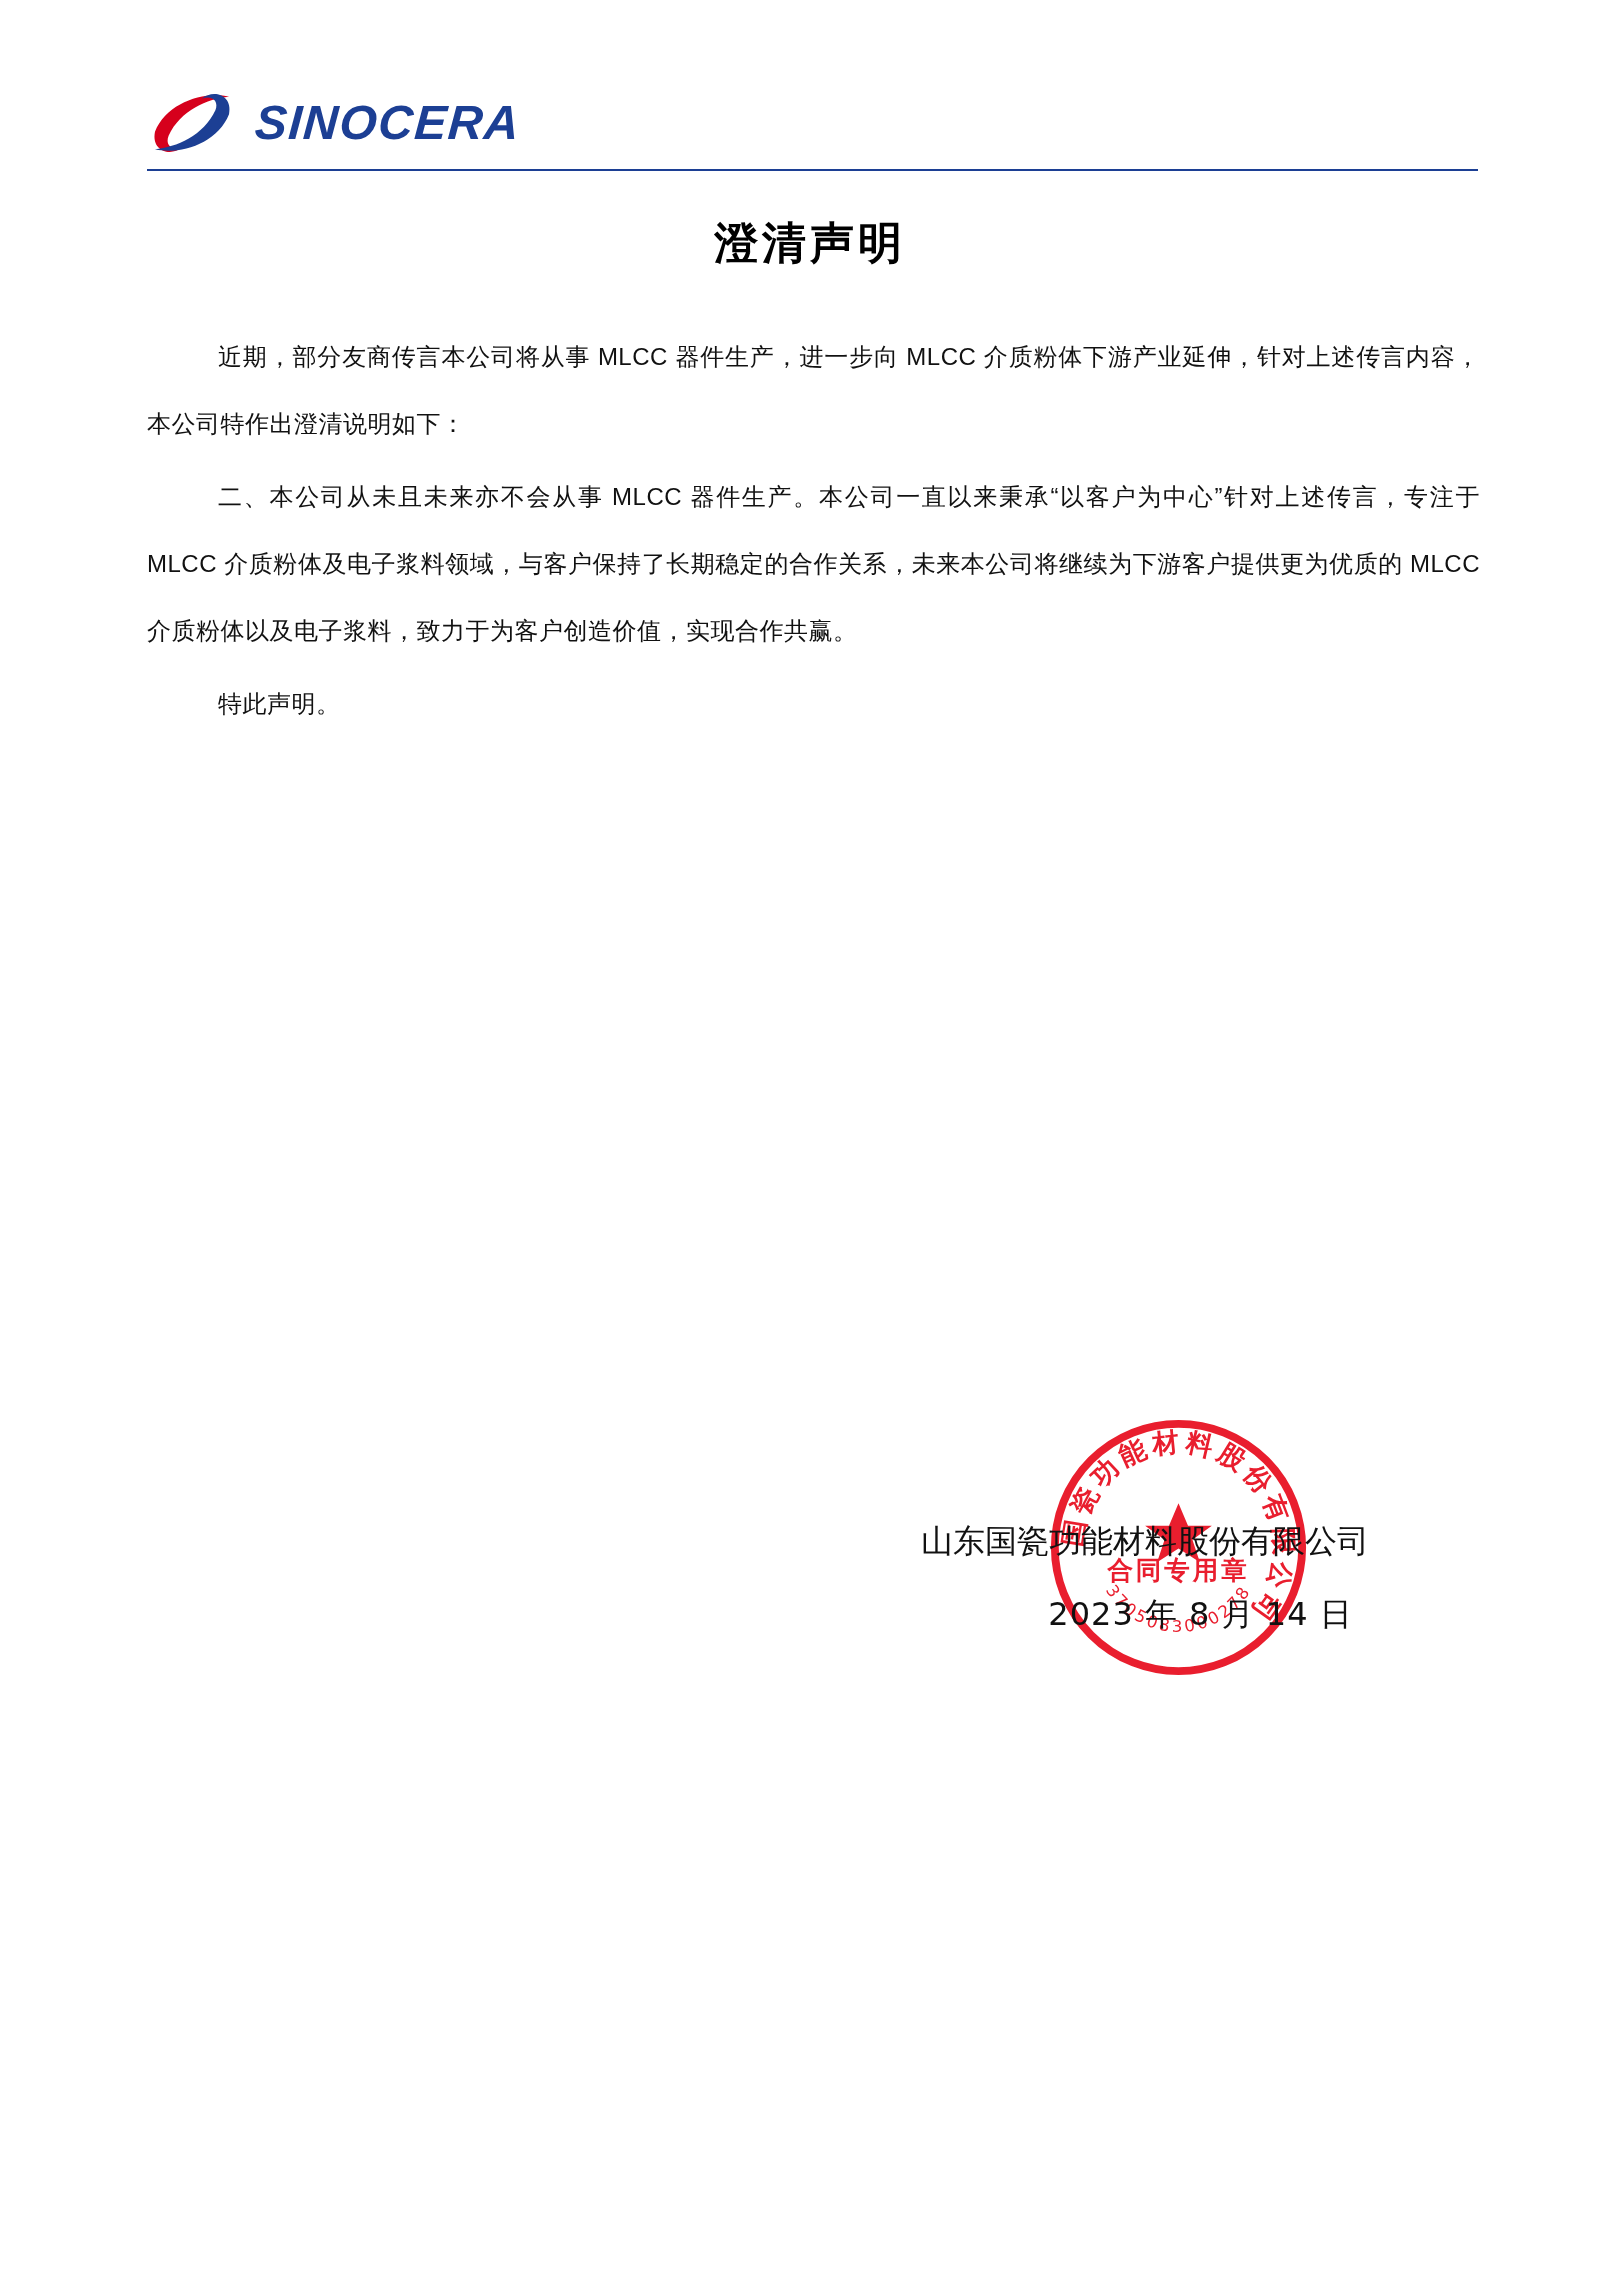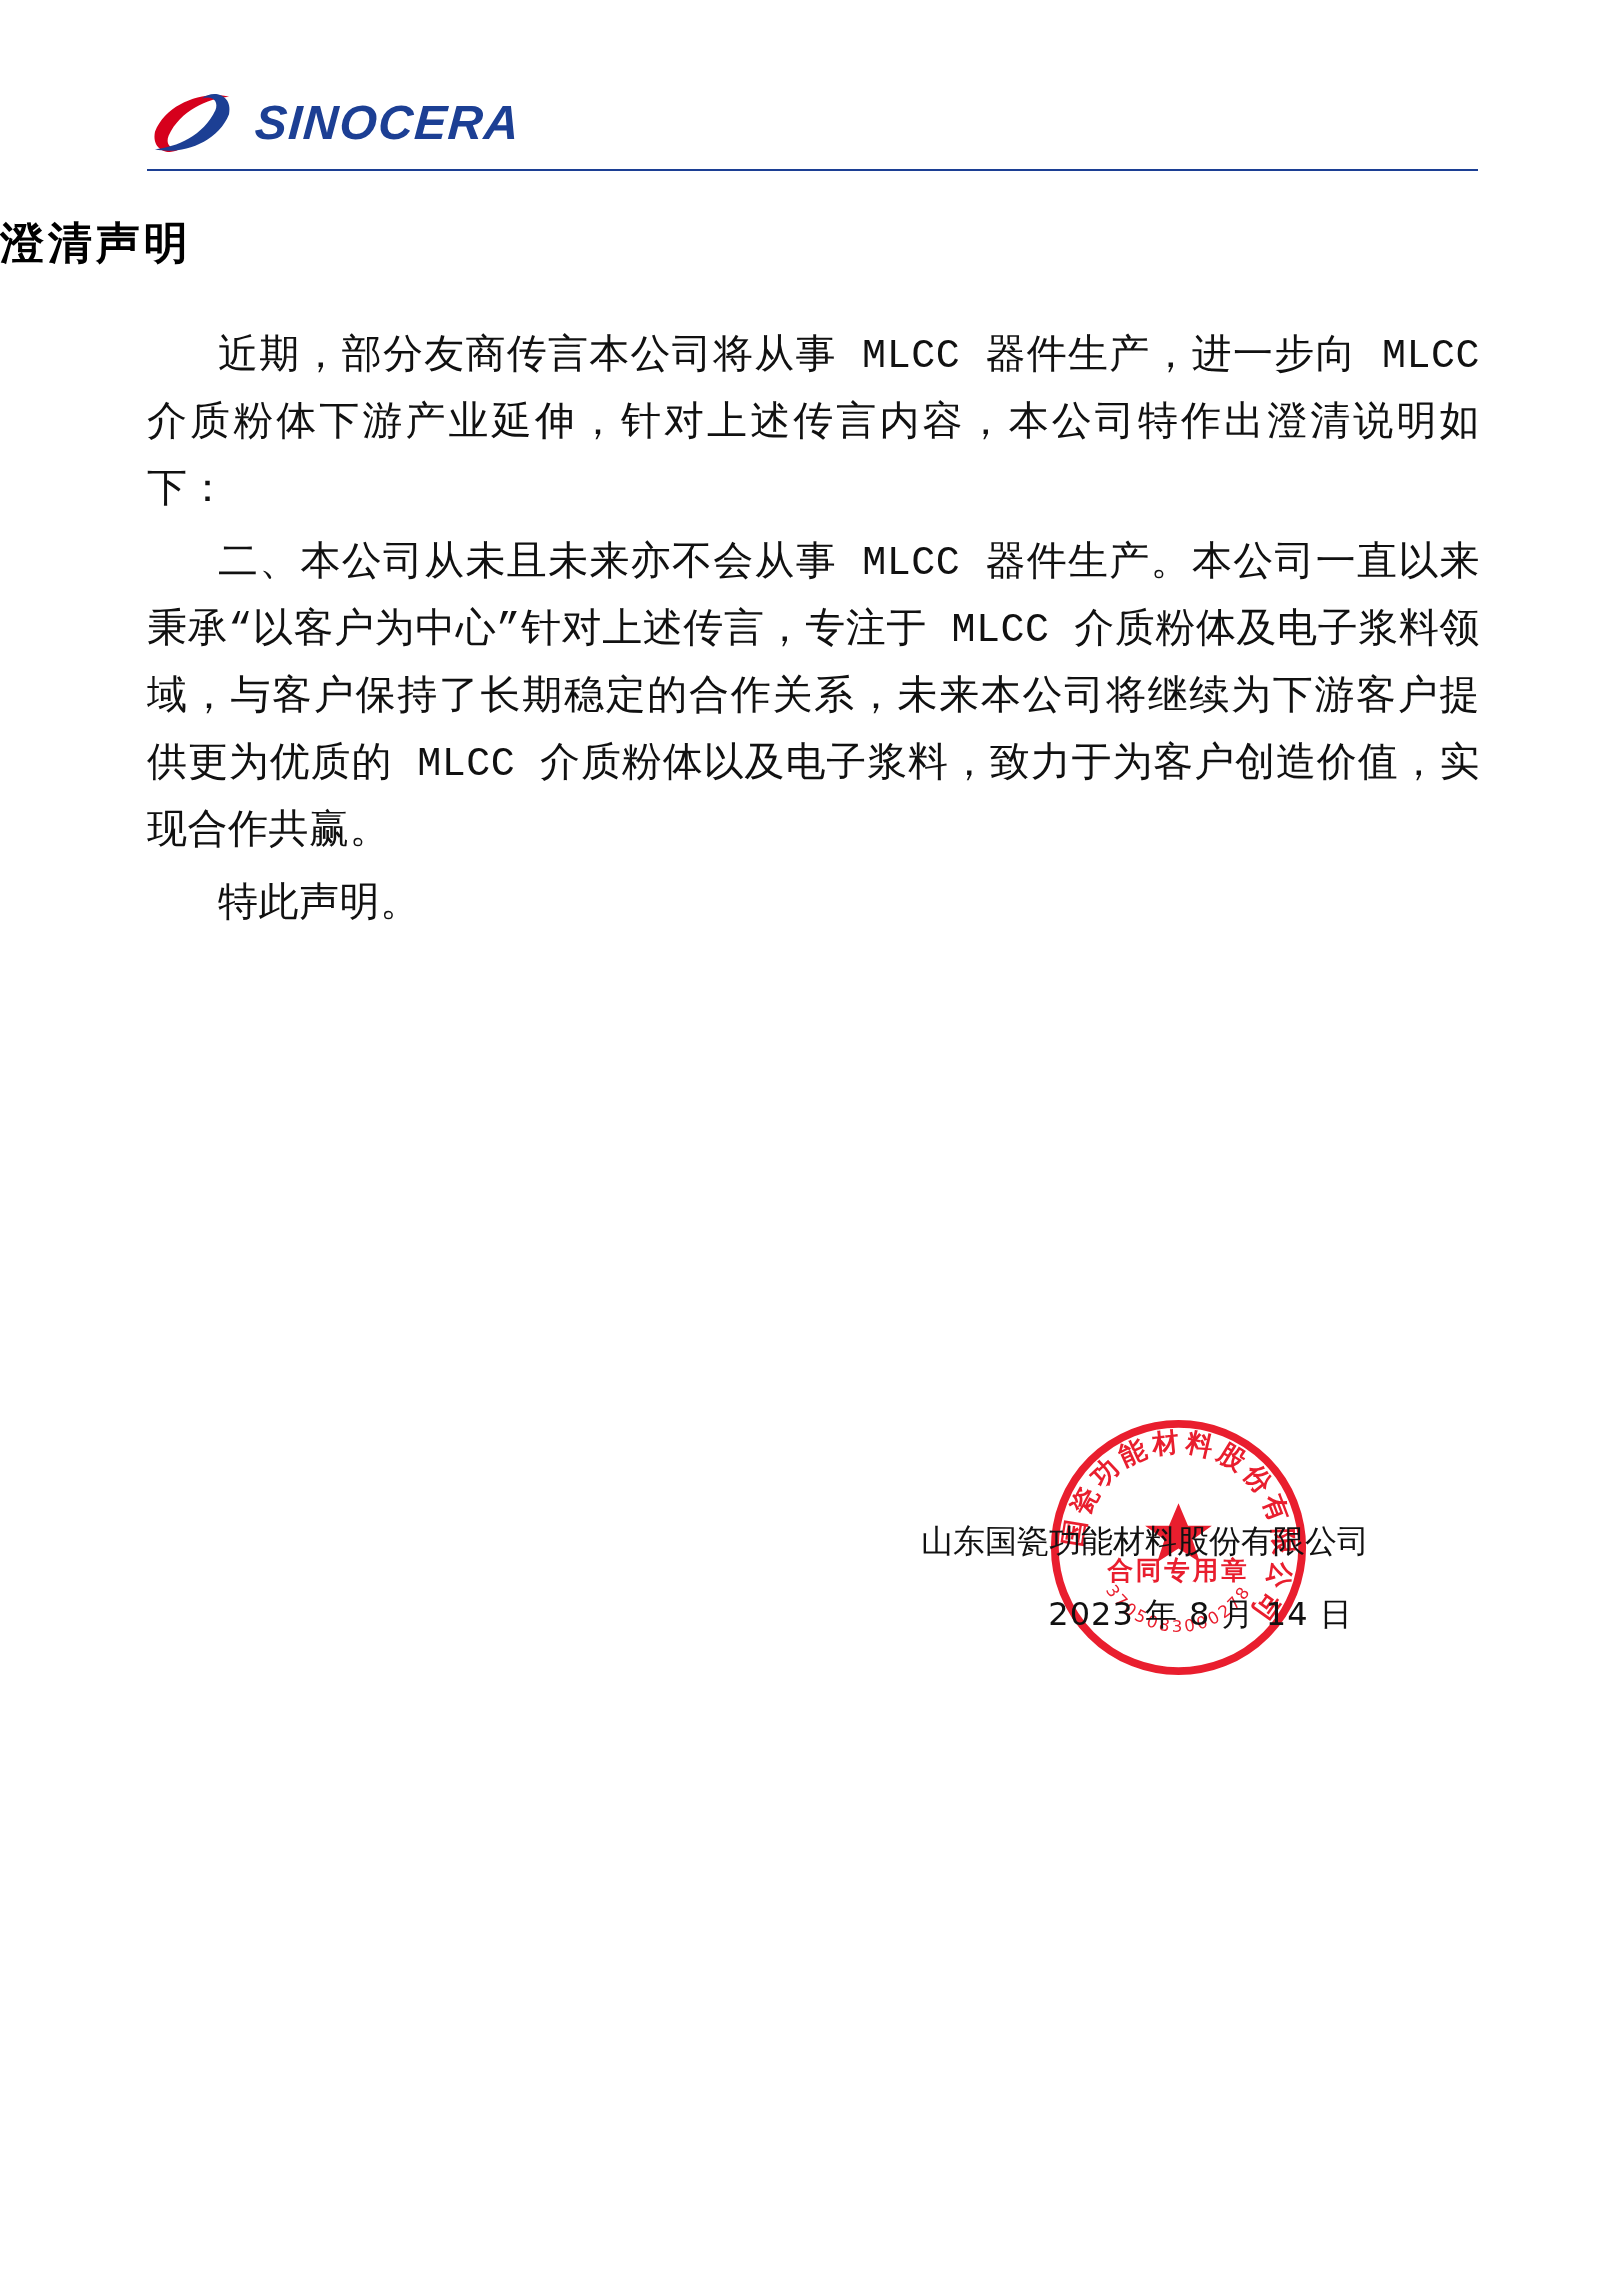--- a/index.html
+++ b/index.html
@@ -58,38 +58,38 @@
     height: 2px;
     background: #1c3f94;
   }
 
   
   .doc-title {
     position: absolute;
     left: 0;
     top: 214px;
     width: 1620px;
-    text-align: left;
+    text-align: center;
     font-family: "DejaVu Sans", "Liberation Sans", sans-serif;
     font-weight: bold;
     font-size: 44px;
     letter-spacing: 3.9px;
     color: #000000;
   }
 
   
   .body-text {
     position: absolute;
     left: 147px;
     top: 323px;
     width: 1333px;
   }
   .para {
-    font-family: Liberation Mono, monospace;
-    font-size: 40px;
+    font-family: Liberation Sans, sans-serif;
+    font-size: 24px;
     line-height: 67px;
     text-align: justify;
     text-justify: inter-ideograph;
     text-indent: 71px;
     margin: 0 0 5.9px 0;
     color: #111111;
     letter-spacing: 0.5px;
   }
 
   

